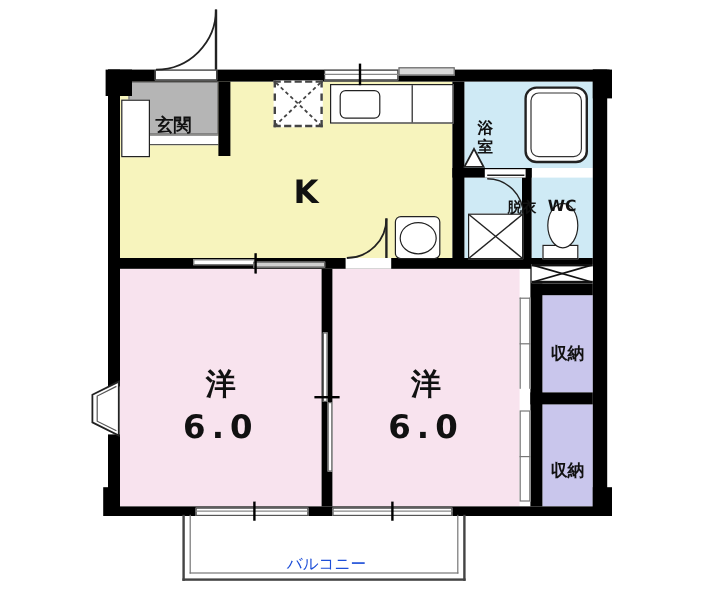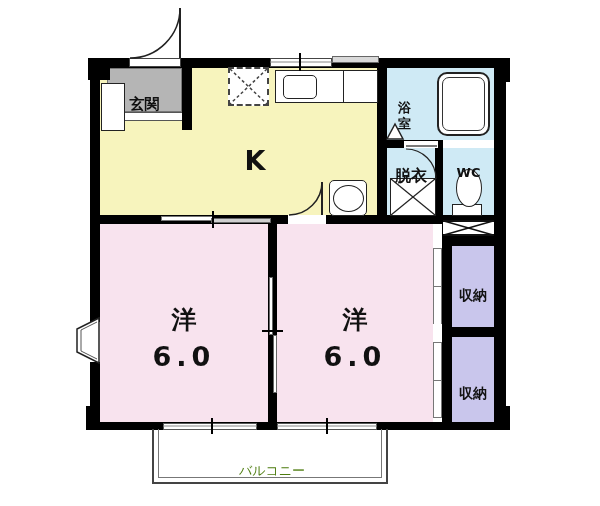--- a/index.html
+++ b/index.html
@@ -127,23 +127,23 @@
       <line x1="213" y1="211" x2="213" y2="228"></line>
       <line x1="262" y1="331" x2="283" y2="331"></line>
       <line x1="212" y1="418" x2="212" y2="434"></line>
       <line x1="327" y1="418" x2="327" y2="434"></line>
     </g>
   </svg>
 
   <div class="lbl" style="left:107px;top:80px;width:75px;font-size:15px;">玄関</div>
   <div class="lbl" style="left:180px;top:130px;width:150px;font-size:27px;">K</div>
   <div class="lbl" style="left:396px;top:84px;width:17px;font-size:13px;word-break:break-all;line-height:1.2;">浴室</div>
-  <div class="lbl" style="left:387px;top:151px;width:48px;font-size:16px;">脱衣</div>
+  <div class="lbl" style="left:387px;top:151px;width:48px;font-size:12px;padding-left:24px;">脱衣</div>
   <div class="lbl" style="left:443px;top:150px;width:51px;font-size:13px;">WC</div>
   <div class="lbl" style="left:100px;top:290px;width:168px;font-size:25px;">洋</div>
   <div class="lbl" style="left:100px;top:326px;width:168px;font-size:27px;letter-spacing:5px;">6.0</div>
   <div class="lbl" style="left:277px;top:290px;width:156px;font-size:25px;">洋</div>
   <div class="lbl" style="left:277px;top:326px;width:156px;font-size:27px;letter-spacing:5px;">6.0</div>
   <div class="lbl" style="left:450px;top:272px;width:46px;font-size:14px;">収納</div>
   <div class="lbl" style="left:450px;top:370px;width:46px;font-size:14px;">収納</div>
-  <div class="lbl" style="left:152px;top:448px;width:240px;font-size:13px;font-weight:normal;color:#4d7c0f;">バルコニー</div>
+  <div class="lbl" style="left:152px;top:448px;width:240px;font-size:13px;font-weight:normal;color:#1d4ed8;">バルコニー</div>
 
 </div>
 
 </body></html>

